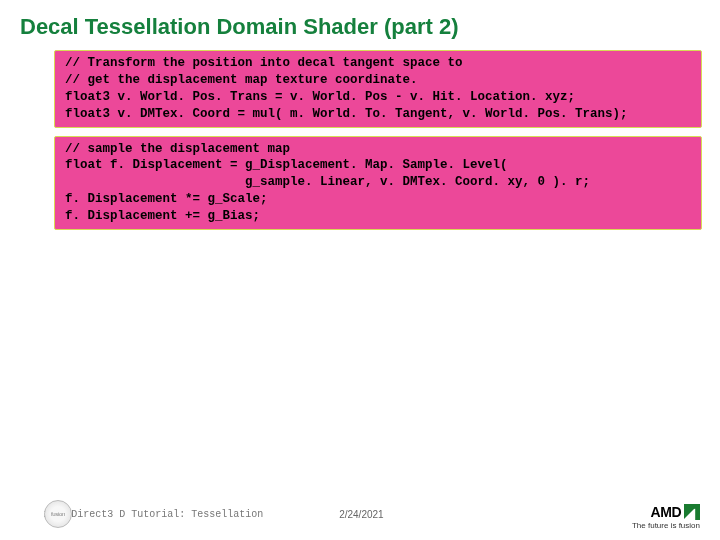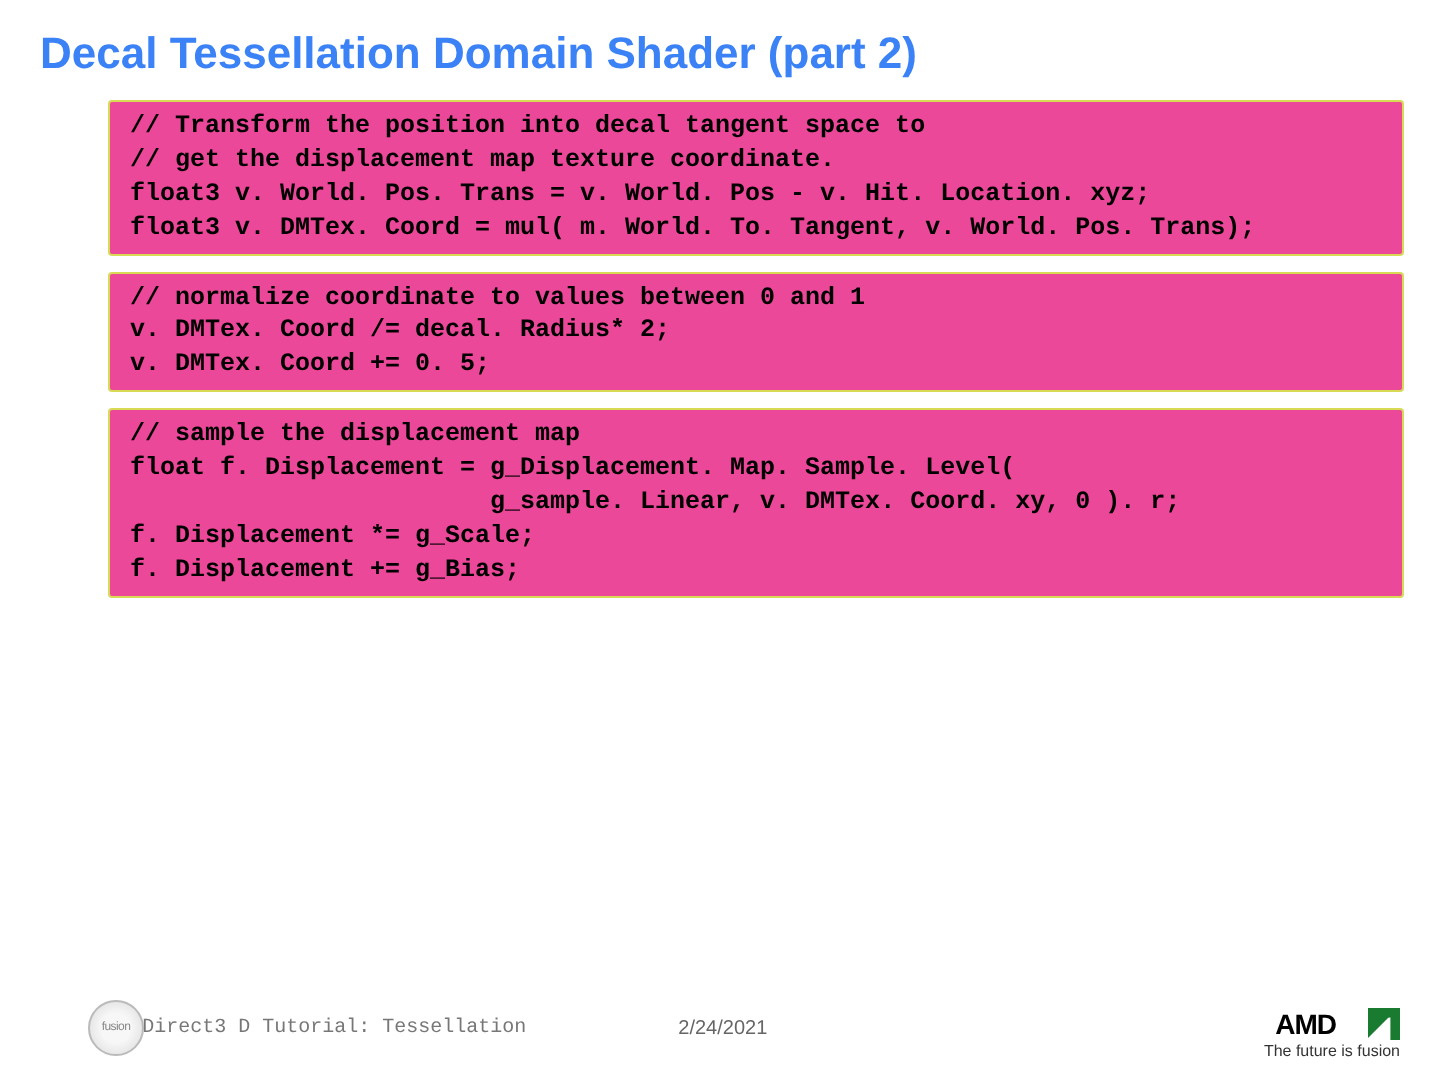--- a/index.html
+++ b/index.html
@@ -7,21 +7,21 @@
     width: 720px;
     height: 540px;
     background: #ffffff;
     font-family: Arial, Helvetica, sans-serif;
     position: relative;
     overflow: hidden;
   }
   .slide-title {
     font-size: 22px;
     font-weight: bold;
-    color: #3b82f6;
+    color: #15803d;
     padding: 14px 20px 10px 20px;
   }
   .content {
     padding: 0 18px 0 54px;
   }
   .code-block {
     background: #ec4899;
     border: 1px solid #d8da55;
     border-radius: 2px;
     padding: 4px 10px 4px 10px;
@@ -76,21 +76,21 @@
   .amd-logo {
     position: absolute;
     right: 20px;
     bottom: 10px;
     text-align: right;
   }
   .amd-mark {
     display: flex;
     align-items: center;
     justify-content: flex-end;
-    gap: 16px;
+    gap: 3px;
   }
   .amd-text {
     font-weight: bold;
     font-size: 14px;
     color: #000;
     letter-spacing: -0.5px;
   }
   .amd-arrow {
     width: 16px;
     height: 16px;
@@ -122,23 +122,20 @@
 </head>
 <body>
 
 <div class="slide-title">Decal Tessellation Domain Shader (part 2)</div>
 
 <div class="content">
   <div class="code-block">// Transform the position into decal tangent space to
 // get the displacement map texture coordinate.
 float3 v. World. Pos. Trans = v. World. Pos - v. Hit. Location. xyz;
 float3 v. DMTex. Coord = mul( m. World. To. Tangent, v. World. Pos. Trans);</div>
-  <div class="code-block">// normalize coordinate to values between 0 and 1
-v. DMTex. Coord /= decal. Radius* 2;
-v. DMTex. Coord += 0. 5;</div>
   <div class="code-block">// sample the displacement map
 float f. Displacement = g_Displacement. Map. Sample. Level(
                         g_sample. Linear, v. DMTex. Coord. xy, 0 ). r;
 f. Displacement *= g_Scale;
 f. Displacement += g_Bias;</div>
 </div>
 
 <div class="footer">
   <div class="fusion-icon">fusion</div>
   <span class="page-num">31</span>

